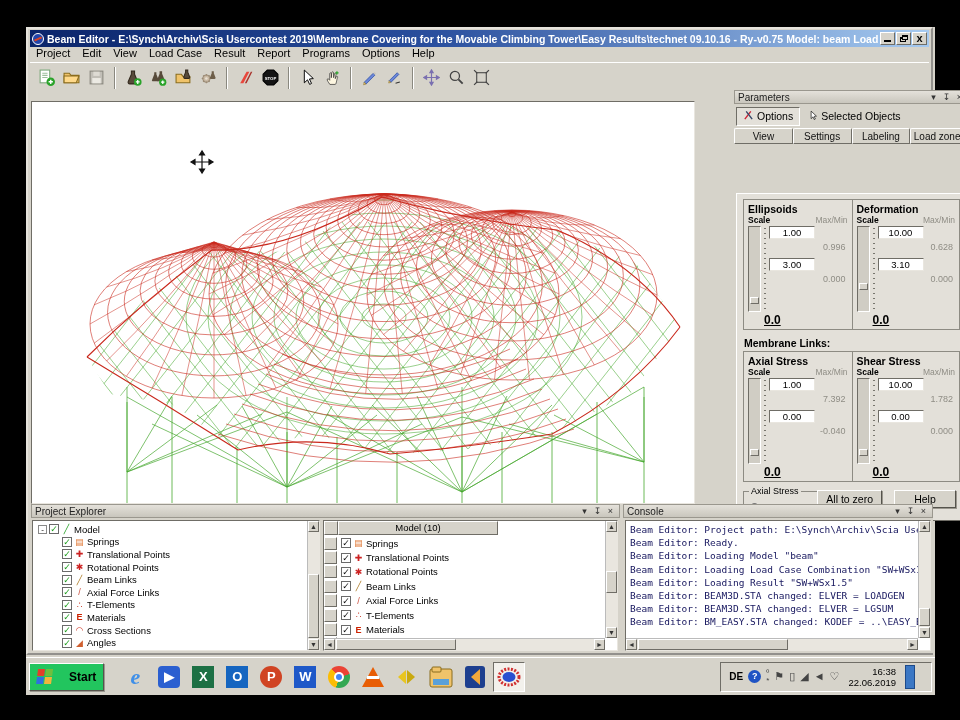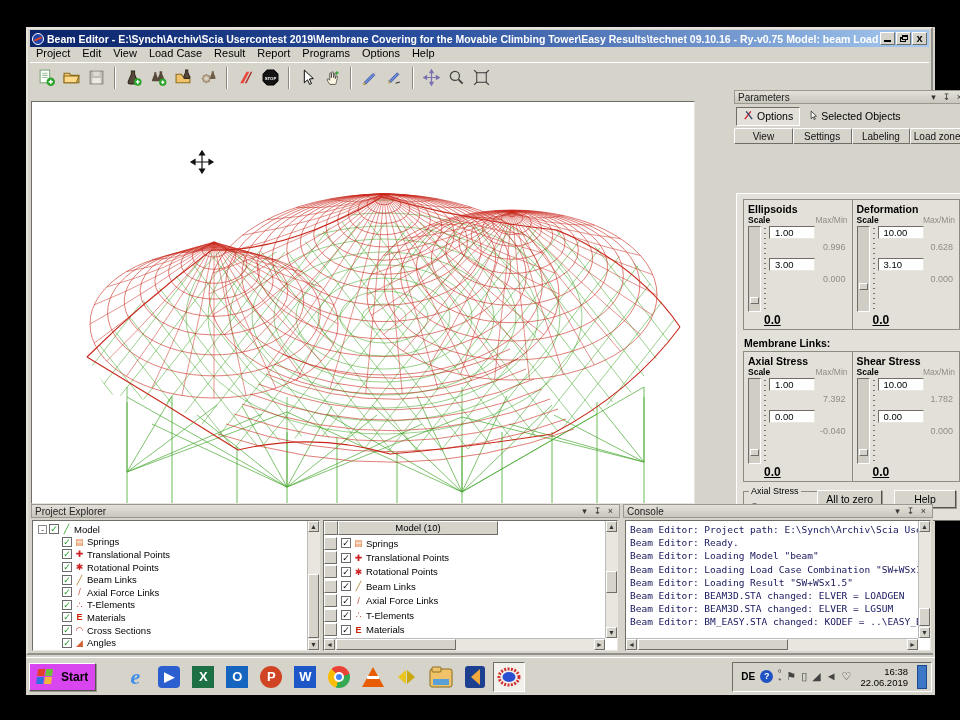--- a/index.html
+++ b/index.html
@@ -62,21 +62,21 @@
   .sg-sub{display:flex;justify-content:space-between;font-size:8.5px;}
   .sg-sub .mm{color:#8f8d85;}
   .sg-sub .sc{font-weight:bold;}
   .sg-body{display:flex;margin-top:1px;height:86px;}
   .sg-slider{width:13px;height:86px;background:#d0cdc4;border:1px solid;border-color:#6f6d66 #fff #fff #6f6d66;position:relative;flex:none;}
   .sg-thumb{position:absolute;left:1px;width:9px;height:7px;background:#d6d3ca;border:1px solid;border-color:#fff #6f6d66 #6f6d66 #fff;}
   .sg-ticks{width:5px;height:82px;margin:2px 1px 0 2px;flex:none;
     background:repeating-linear-gradient(180deg,#77756d 0 1px,transparent 1px 5px);background-size:2px 100%;background-repeat:no-repeat;background-position:1px 0;}
   .sg-fields{flex:1;display:flex;flex-direction:column;}
   .sg-fields input{width:46px;height:13px;font-size:9.5px;padding:0 5px;
-    border:1px solid;border-color:#6f6d66 #e9e6df #e9e6df #6f6d66;background:#fff;font-family:"Liberation Sans",sans-serif;}
+    border:1px solid;border-color:#6f6d66 #e9e6df #e9e6df #6f6d66;background:#fff;font-family:"Liberation Sans",sans-serif;text-align:center;}
   .sg-val{font-size:9px;color:#8f8d85;text-align:right;padding:3px 2px 6px 0;}
   .sg-zero{font-size:12px;font-weight:bold;margin:1px 0 0 16px;text-decoration:underline;}
 
   #membrane-label{font-size:10.5px;margin:7px 0 2px 1px;font-weight:bold;}
   #axial-grp{width:94px;height:52px;border:1px solid #8d8b83;margin-top:9px;position:relative;padding:8px 0 0 6px;}
   #axial-grp .leg{position:absolute;top:-6px;left:5px;background:#e3e0d9;font-size:9px;padding:0 2px;}
   .radio-row{display:flex;align-items:center;gap:4px;font-size:9.5px;height:15px;}
   .radio{width:9px;height:9px;border-radius:50%;background:#fff;border:1px solid #555;position:relative;flex:none;}
   .radio.sel::after{content:"";position:absolute;left:2px;top:2px;width:3px;height:3px;border-radius:50%;background:#000;}
   #param-btns{position:absolute;right:10px;bottom:12px;display:flex;gap:12px;}
@@ -110,29 +110,29 @@
   .grow{display:flex;align-items:center;height:14.4px;font-size:9.5px;}
   .grow .rh{width:13px;height:13px;background:#d6d3ca;border:1px solid;border-color:#fff #6f6d66 #6f6d66 #fff;margin-right:4px;flex:none;}
 
   #console-body{position:absolute;left:2px;top:16px;right:2px;bottom:2px;background:#fff;
     border:1px solid;border-color:#6f6d66 #e9e6df #e9e6df #6f6d66;overflow:hidden;}
   .cline{font-family:"DejaVu Sans Mono",monospace;font-size:9.5px;line-height:13.2px;color:#16165e;white-space:pre;padding-left:4px;}
 
   
   #taskbar{position:absolute;left:0;top:630px;width:909px;height:38px;background:#d6d3ca;
     border-top:1px solid #fff;display:flex;align-items:center;padding:0 3px;}
-  #start-btn{height:28px;display:flex;align-items:center;gap:8px;padding:0 7px;background:#d946ef;
-    border:1px solid;border-color:#fff #55534c #55534c #fff;box-shadow:1px 1px 0 #9a978e;margin-right:22px;}
+  #start-btn{height:28px;display:flex;align-items:center;gap:16px;padding:0 7px;background:#22c55e;
+    border:1px solid;border-color:#fff #55534c #55534c #fff;box-shadow:1px 1px 0 #9a978e;margin-right:14px;}
   #start-logo{width:16px;height:16px;display:grid;grid-template-columns:7px 7px;grid-template-rows:7px 7px;gap:1px;transform:skewX(-8deg);}
   #start-logo i{display:block;}
   #start-label{font-size:12px;font-weight:bold;}
   .task-ic{width:32px;height:30px;display:flex;align-items:center;justify-content:center;margin:0 1px;flex:none;}
   .task-ic.active{background:#f3f1ec;border:1px solid;border-color:#6f6d66 #fff #fff #6f6d66;}
   .ic-box{display:flex;align-items:center;justify-content:center;width:22px;height:22px;color:#fff;font-weight:bold;font-size:13px;}
-  #tray{margin-left:auto;height:30px;display:flex;align-items:center;gap:5px;padding:0 4px 0 8px;
+  #tray{margin-left:auto;height:30px;display:flex;align-items:center;gap:5px;padding:0 16px 0 8px;
     border:1px solid;border-color:#6f6d66 #fff #fff #6f6d66;}
   #tray .tico{font-size:11px;color:#444;}
   #lang{font-size:10px;font-weight:bold;}
   #help-ico{width:13px;height:13px;border-radius:50%;background:#1f53c4;color:#fff;font-size:9px;font-weight:bold;text-align:center;line-height:13px;}
   #clock{text-align:right;font-size:9.5px;line-height:11px;margin-left:4px;}
   #desk-strip{width:10px;height:24px;background:#3b77c4;border:1px solid #1d4a8a;margin-left:4px;}
 </style>
 </head>
 <body>
 

